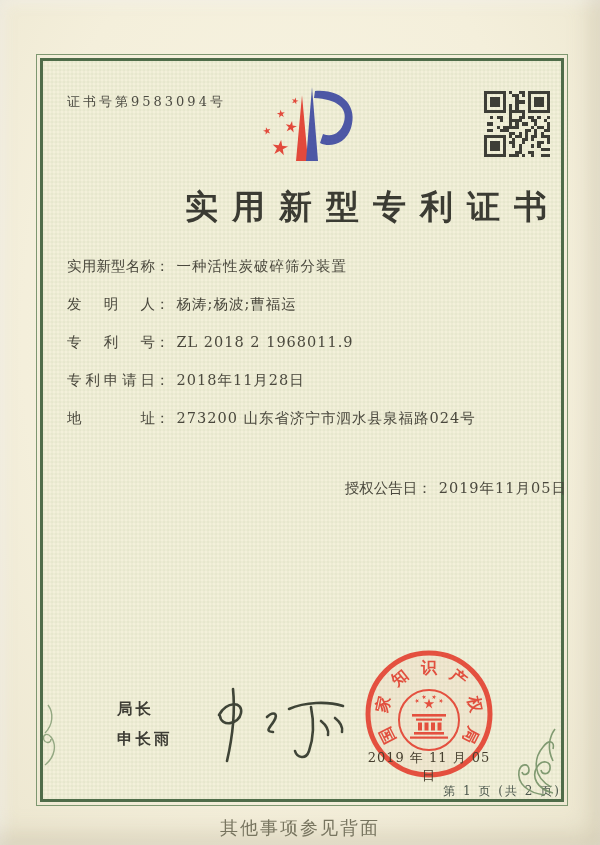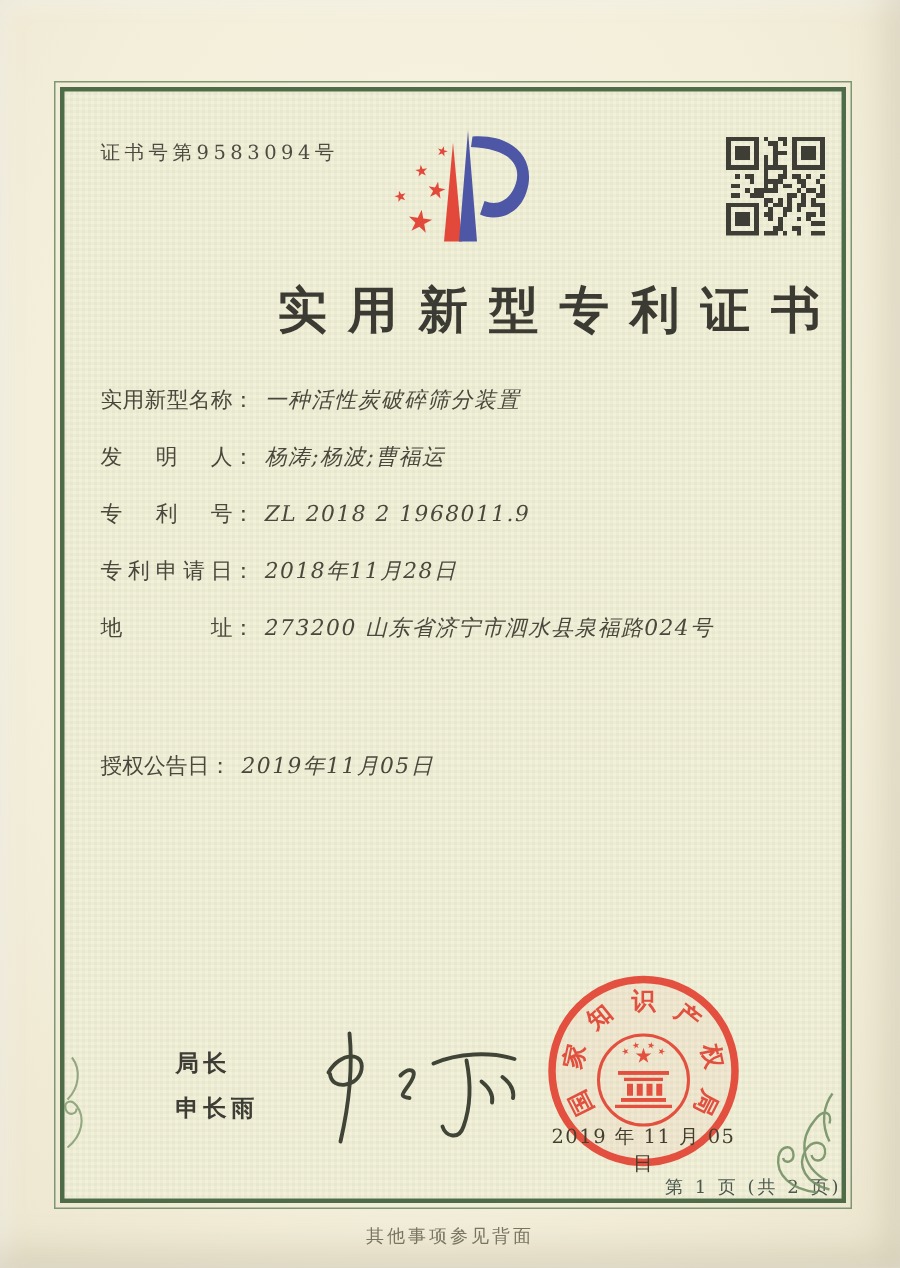--- a/index.html
+++ b/index.html
@@ -28,33 +28,33 @@
   .qr{position:absolute;left:441px;top:30px;}
   .title{
     position:absolute;left:0;top:124px;width:100%;text-align:right;
     font-size:33px;font-weight:600;letter-spacing:14px;padding-left:14px;box-sizing:border-box;
     color:#3b3b33;
   }
   .fields{position:absolute;left:24px;top:196px;width:478px;font-size:14.5px;color:#4a483d;}
   .frow{height:23px;margin-bottom:15px;white-space:nowrap;}
   .flabel{display:inline-block;width:88px;text-align:justify;text-align-last:justify;}
   .fcolon{display:inline-block;}
-  .fvalue{margin-left:7px;letter-spacing:1px;font-style:italic;}
-  .grant-row{position:absolute;left:24px;top:440px;width:500px;font-size:14.5px;color:#4a483d;white-space:nowrap;}
+  .fvalue{margin-left:7px;letter-spacing:1px;}
+  .grant-row{position:absolute;left:24px;top:418px;width:500px;font-size:14.5px;color:#4a483d;white-space:nowrap;text-align:right;}
   .grant-2{position:absolute;left:270px;top:0;}
   .paras{position:absolute;left:24px;top:444px;width:484px;font-size:13.8px;line-height:26px;text-align:justify;color:#4b493f;}
   .paras p{margin:0;text-indent:2em;}
   .signer{position:absolute;left:26px;top:638px;font-size:15.5px;font-weight:600;letter-spacing:3px;color:#3e3d35;font-family:"DejaVu Sans","Liberation Sans",sans-serif;}
   .signer div{margin-bottom:9px;margin-left:48px;}
   .signature{position:absolute;left:140px;top:616px;}
   .seal{position:absolute;left:318px;top:585px;}
   .seal-char{font-size:16px;font-weight:bold;fill:#e14f3e;text-anchor:middle;dominant-baseline:central;font-family:"DejaVu Sans","Liberation Sans",sans-serif;}
   .seal-date{position:absolute;left:316px;top:688px;width:140px;text-align:center;font-size:13px;letter-spacing:1px;color:#453e2e;font-weight:500;z-index:5;}
   .page-footer{position:absolute;left:0;top:722px;width:100%;text-align:right;font-size:12px;letter-spacing:2px;color:#4d584e;}
-  .note{position:absolute;left:0;top:816px;width:100%;text-align:center;font-size:12px;letter-spacing:2px;color:#77745f;}
+  .note{position:absolute;left:0;top:816px;width:100%;text-align:center;font-size:18px;letter-spacing:2px;color:#77745f;}
   .flourish{position:absolute;right:2px;bottom:2px;opacity:.85;}
   .flourish-left{position:absolute;left:-2px;bottom:30px;opacity:.7;}
 </style>
 </head>
 <body>
 
 <div class="paper">
   <div class="frame-outer">
     <div class="frame-inner">
 

